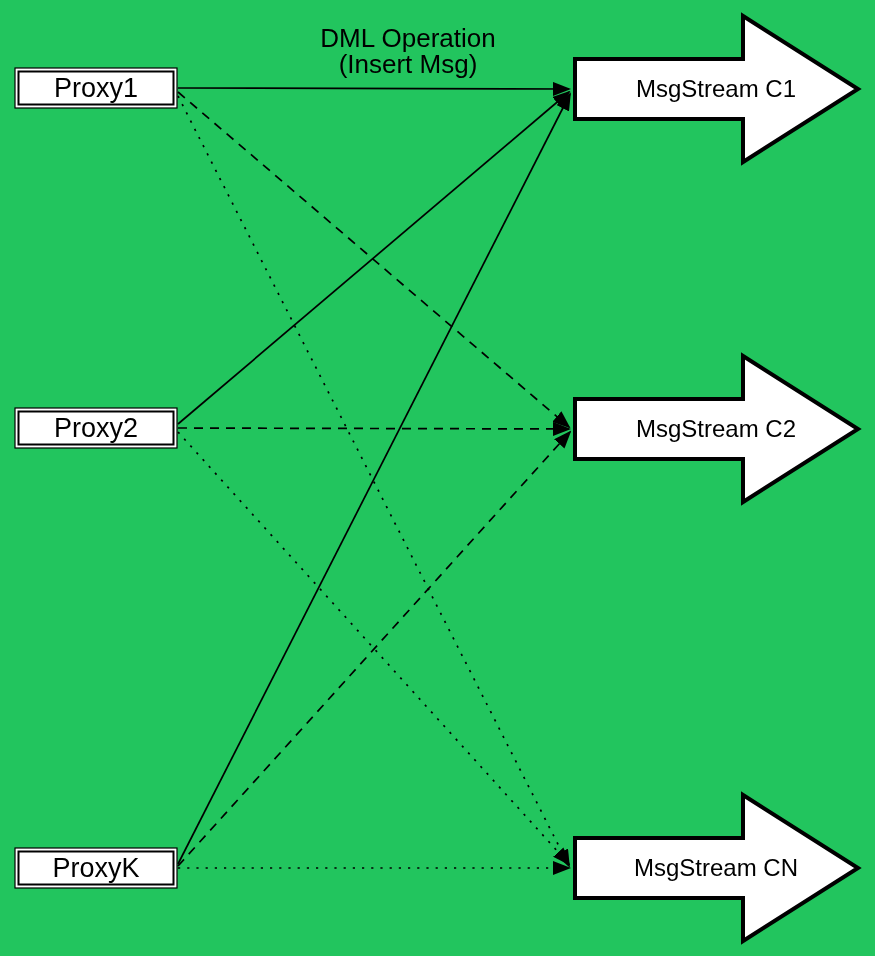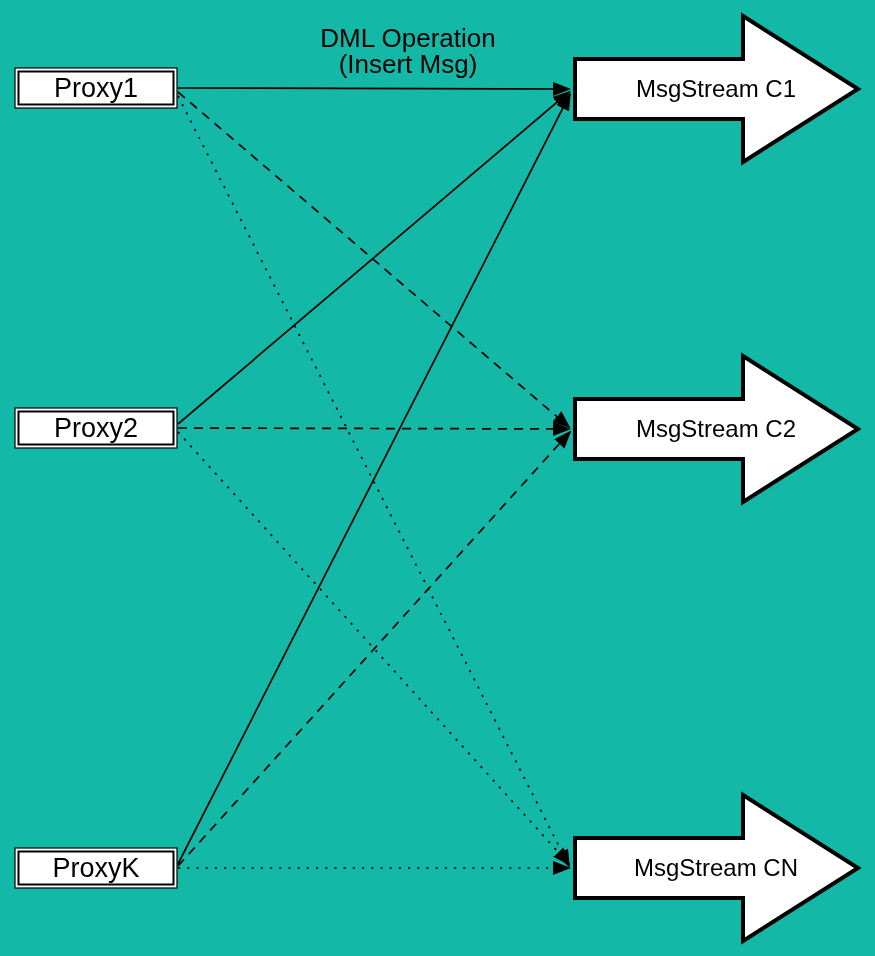--- a/index.html
+++ b/index.html
@@ -4,21 +4,21 @@
 <style>
   html, body {
     margin: 0;
     padding: 0;
     background: #ffffff;
   }
   .canvas {
     position: relative;
     width: 875px;
     height: 956px;
-    background: #14b8a6;
+    background: #22c55e;
     overflow: hidden;
   }
   svg {
     display: block;
     font-family: "Liberation Sans", sans-serif;
   }
   .proxy-box-outer {
     fill: #ffffff;
     stroke: #000000;
     stroke-width: 1.2;

